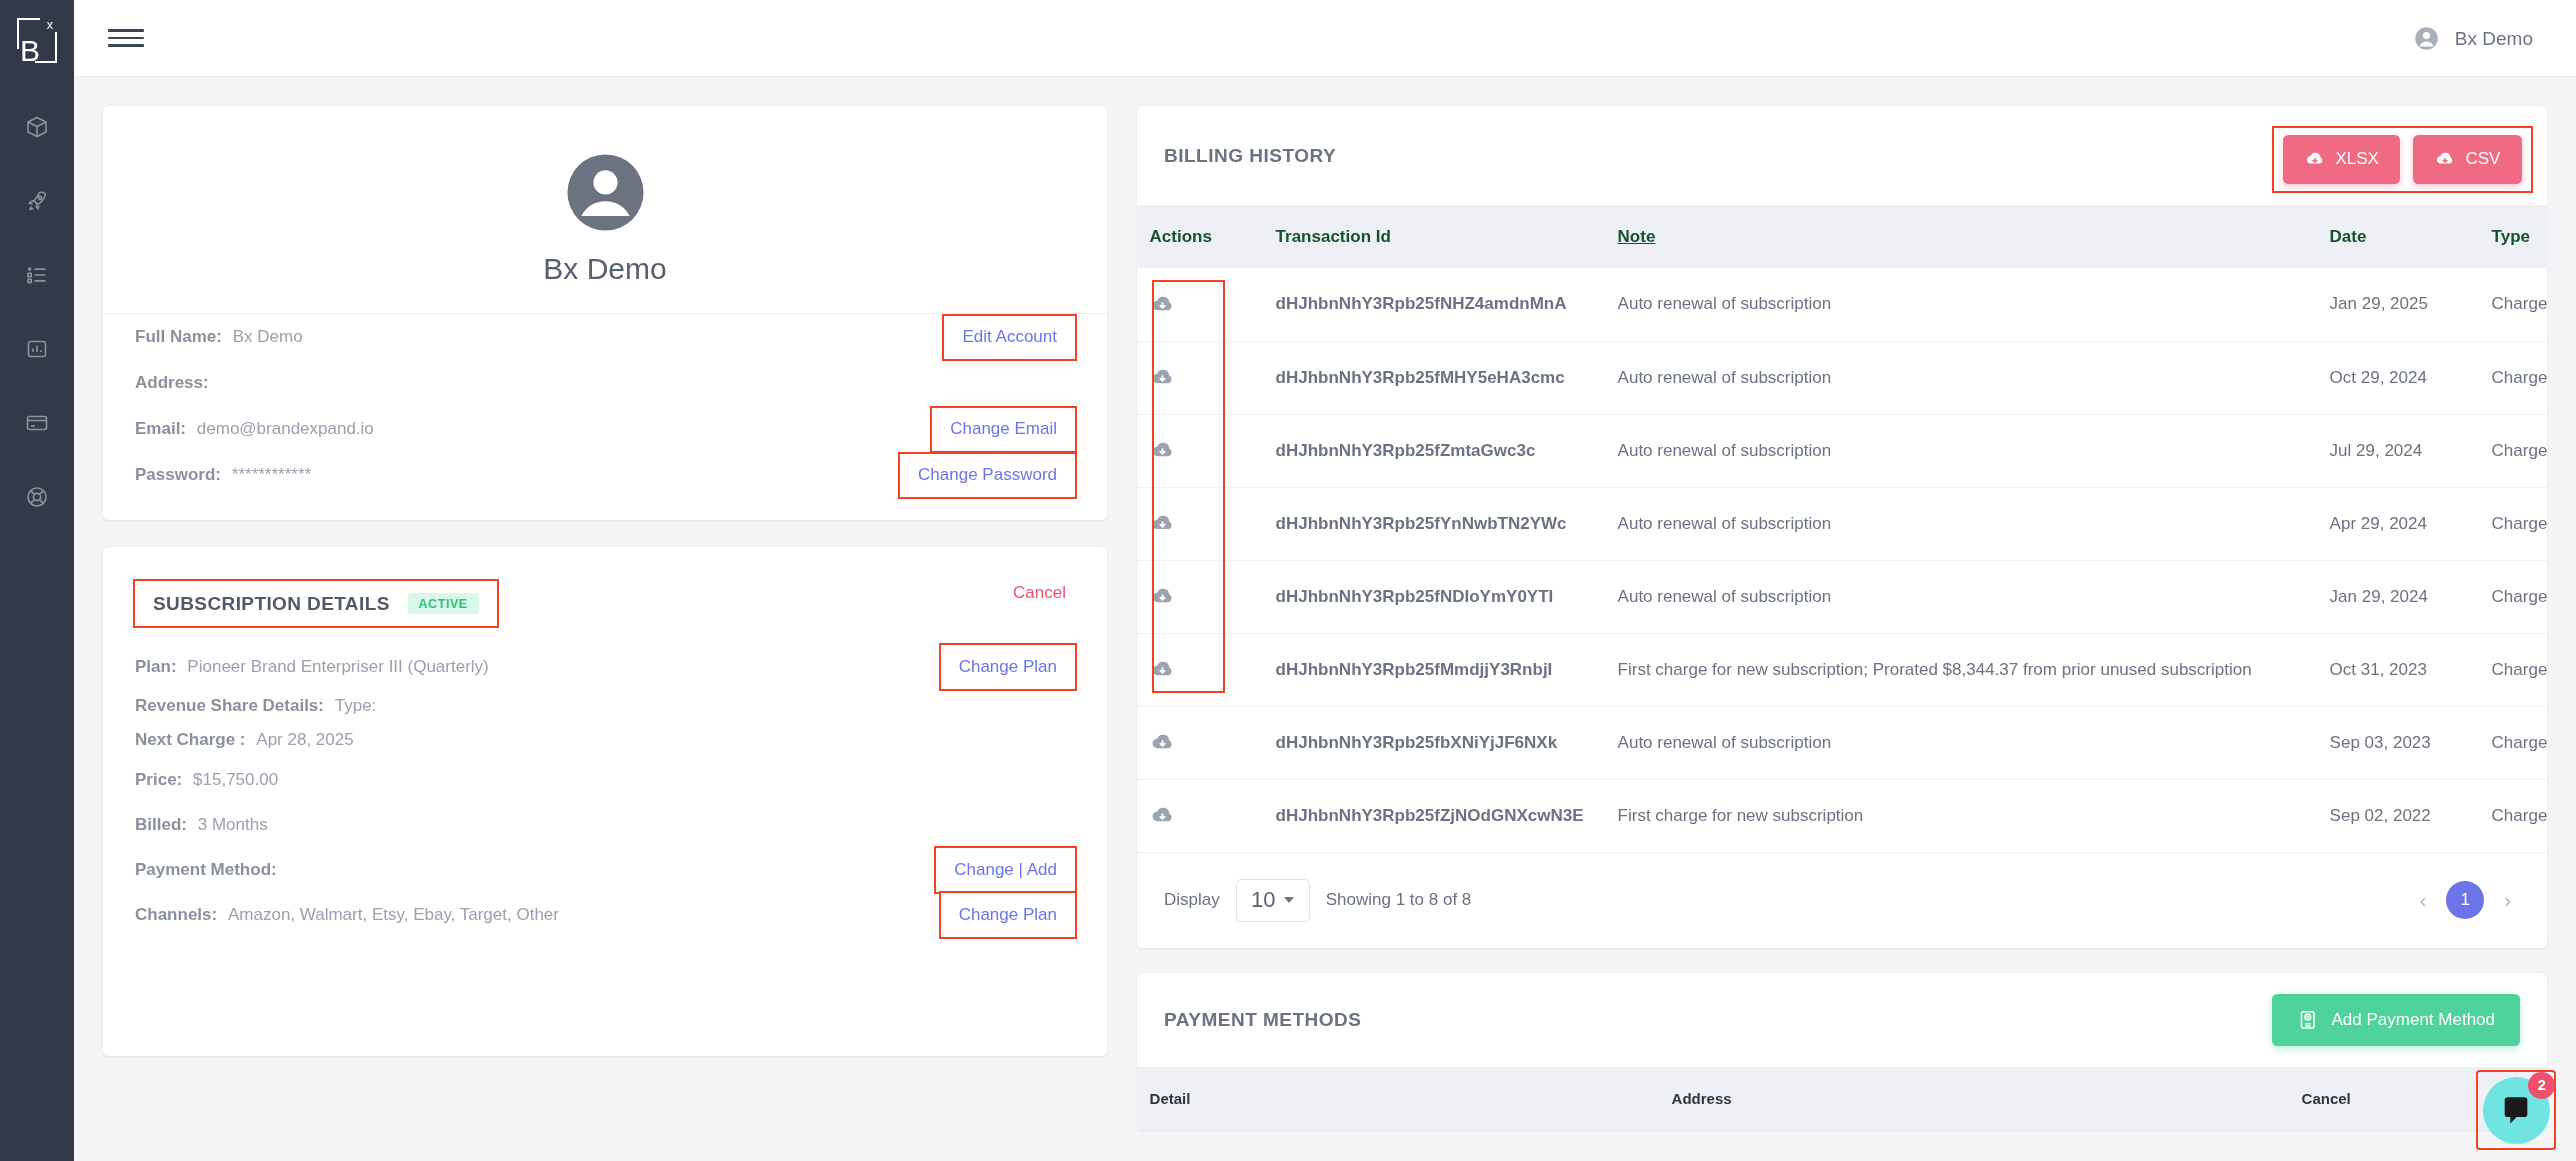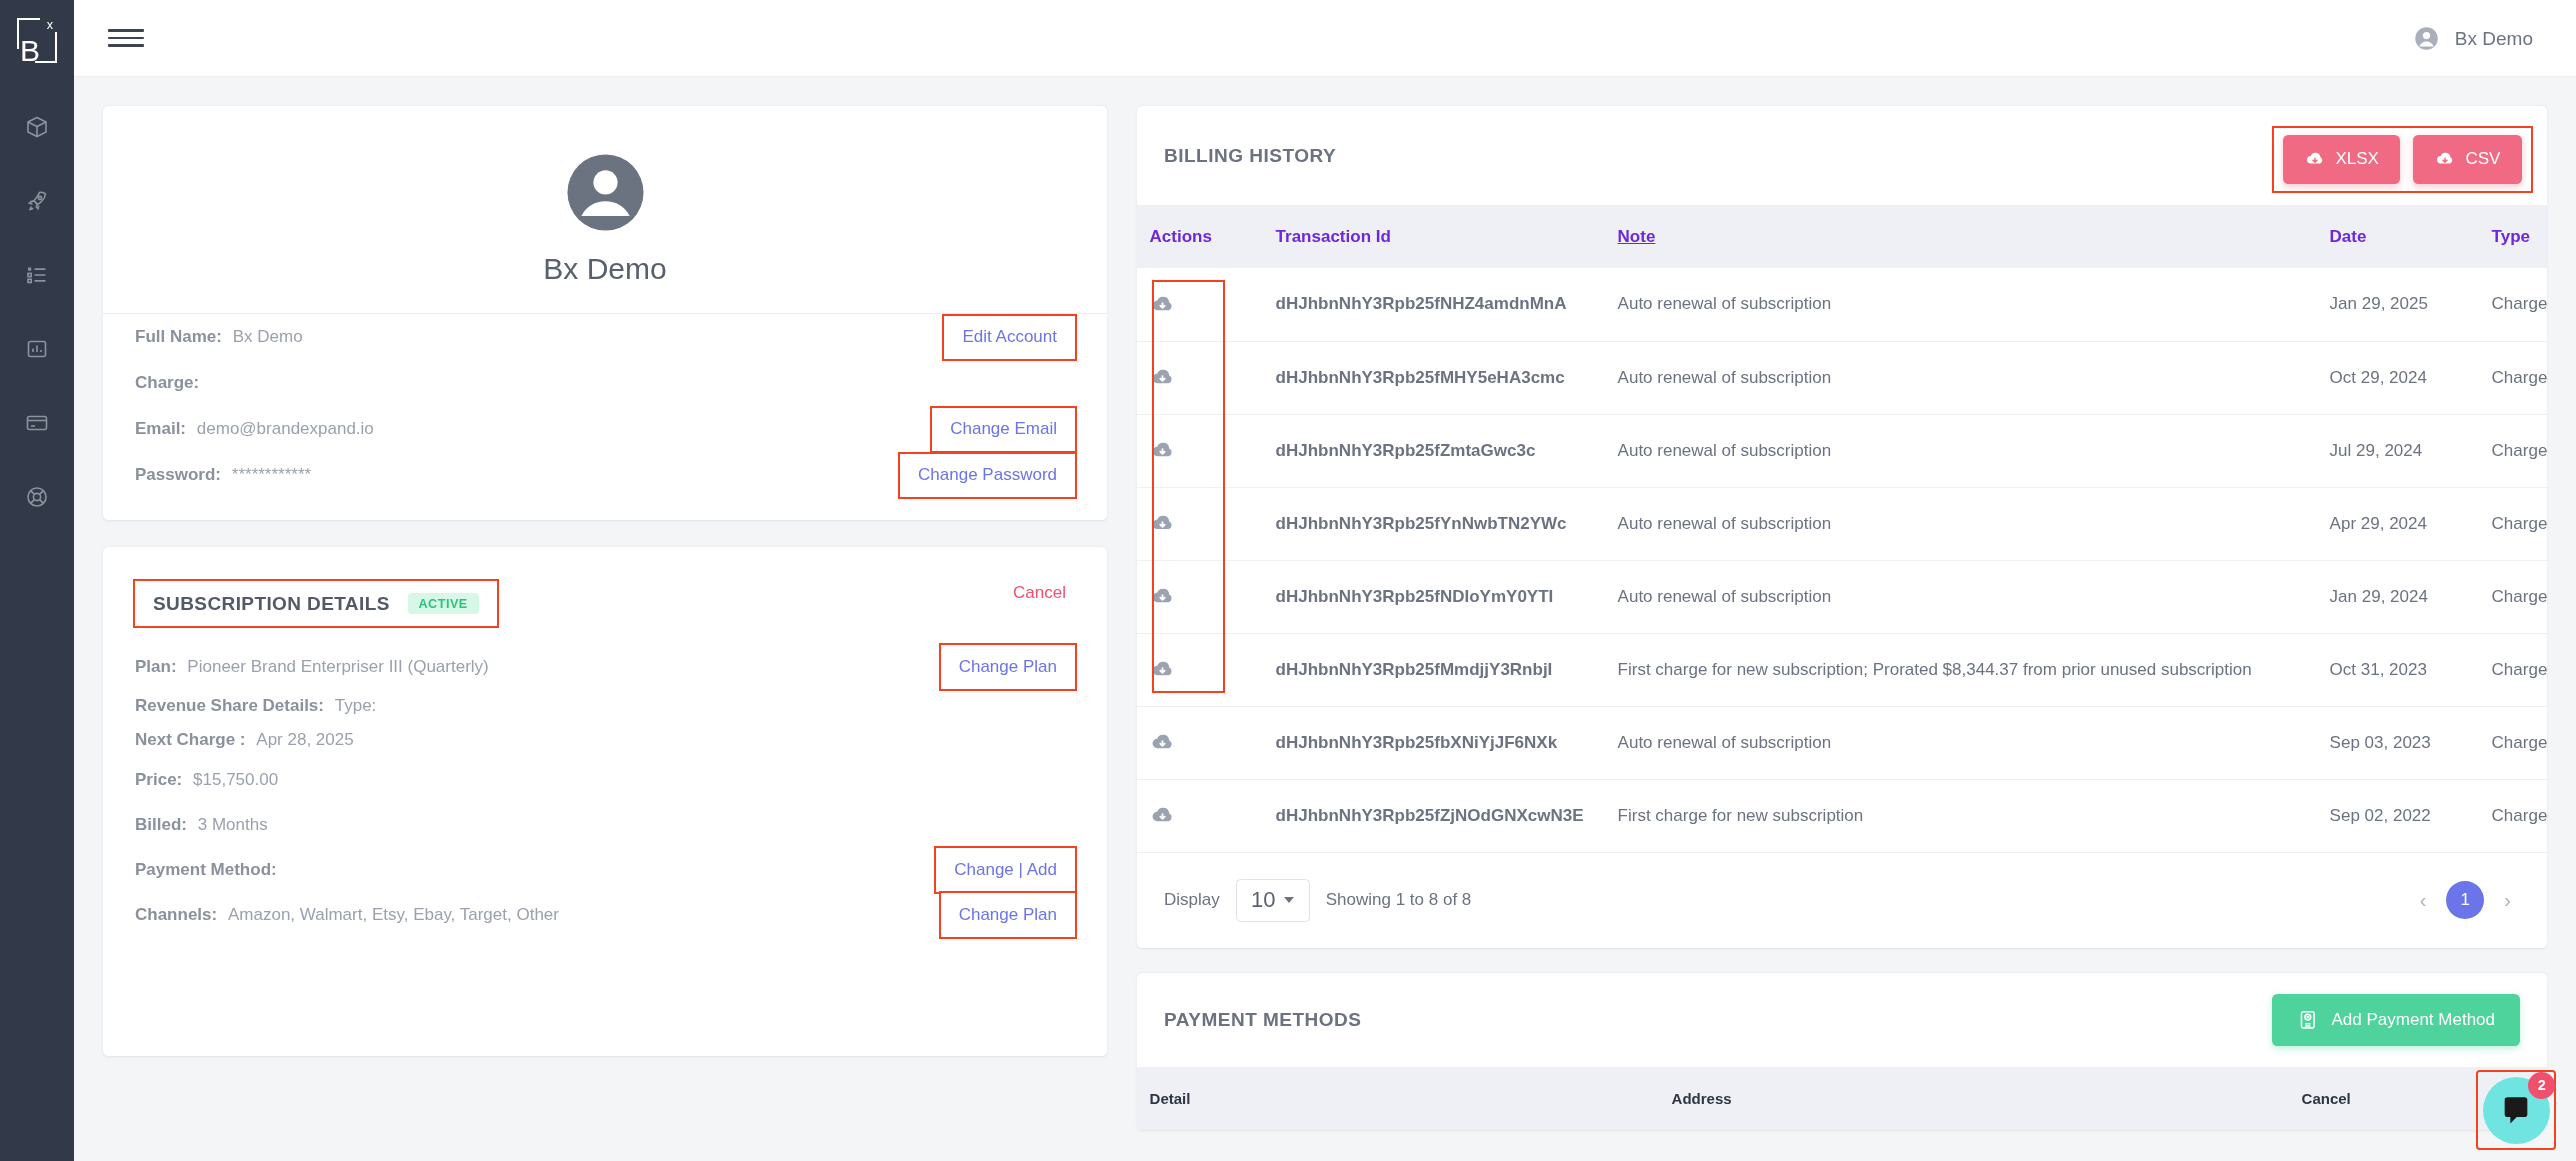--- a/index.html
+++ b/index.html
@@ -145,21 +145,21 @@
     background: #ef6a82; color: #fff; border: none; border-radius: 5.4px;
     height: 49px; padding: 0 21.6px; font-size: 17px;
     display: flex; align-items: center; gap: 10.8px; cursor: pointer;
     box-shadow: 0 2.7px 7.2px rgba(239,106,130,.35);
     font-family: "Liberation Sans", sans-serif;
   }
   .btn-export svg { width: 20px; height: 20px; fill: #fff; }
 
   table.bh { width: 100%; border-collapse: collapse; table-layout: fixed; }
   table.bh thead th {
-    background: #eef0f5; color: #6d28d9;
+    background: #eef0f5; color: #14532d;
     font-size: 17px; font-weight: 700; text-align: left;
     height: 63px; padding: 0 12.6px;
   }
   table.bh tbody td {
     font-size: 17px; color: #6b7280; padding: 0 12.6px;
     height: 73px; border-bottom: 0.9px solid #eef0f3;
     overflow: hidden; white-space: nowrap;
   }
   td.c-txid { font-weight: 700; color: #4a525f; }
   .col-actions { width: 126px; }
@@ -330,21 +330,21 @@
       <div class="profile-name">Bx Demo</div>
       <div class="divider"></div>
 
       <div class="field-rows">
         <div class="f-row">
           <span class="f-label">Full Name:</span>
           <span class="f-value">Bx Demo</span>
           <span class="f-action hl hl-pad">Edit Account</span>
         </div>
         <div class="f-row">
-          <span class="f-label">Charge:</span>
+          <span class="f-label">Address:</span>
           <span class="f-value"></span>
         </div>
         <div class="f-row">
           <span class="f-label">Email:</span>
           <span class="f-value">demo@brandexpand.io</span>
           <span class="f-action hl hl-pad">Change Email</span>
         </div>
         <div class="f-row">
           <span class="f-label">Password:</span>
           <span class="f-value">************</span>

